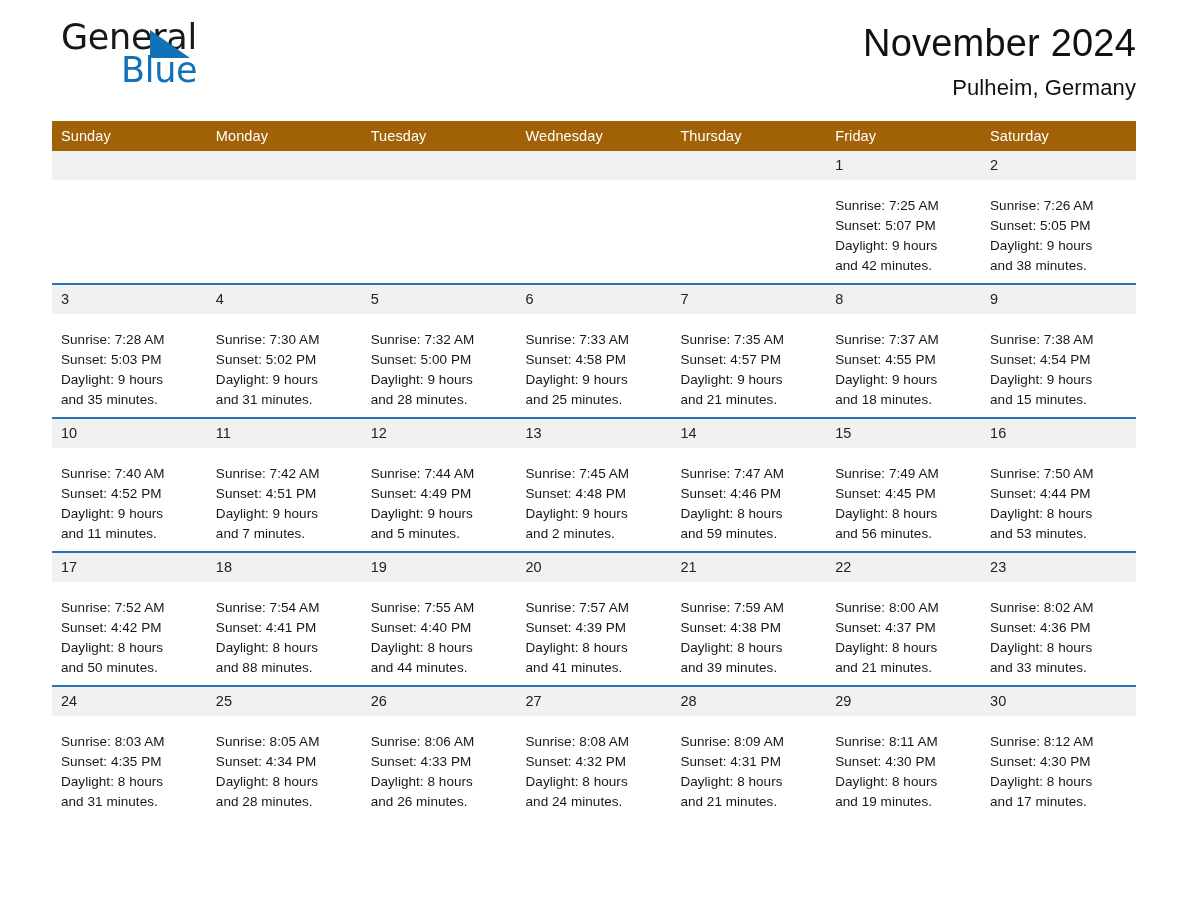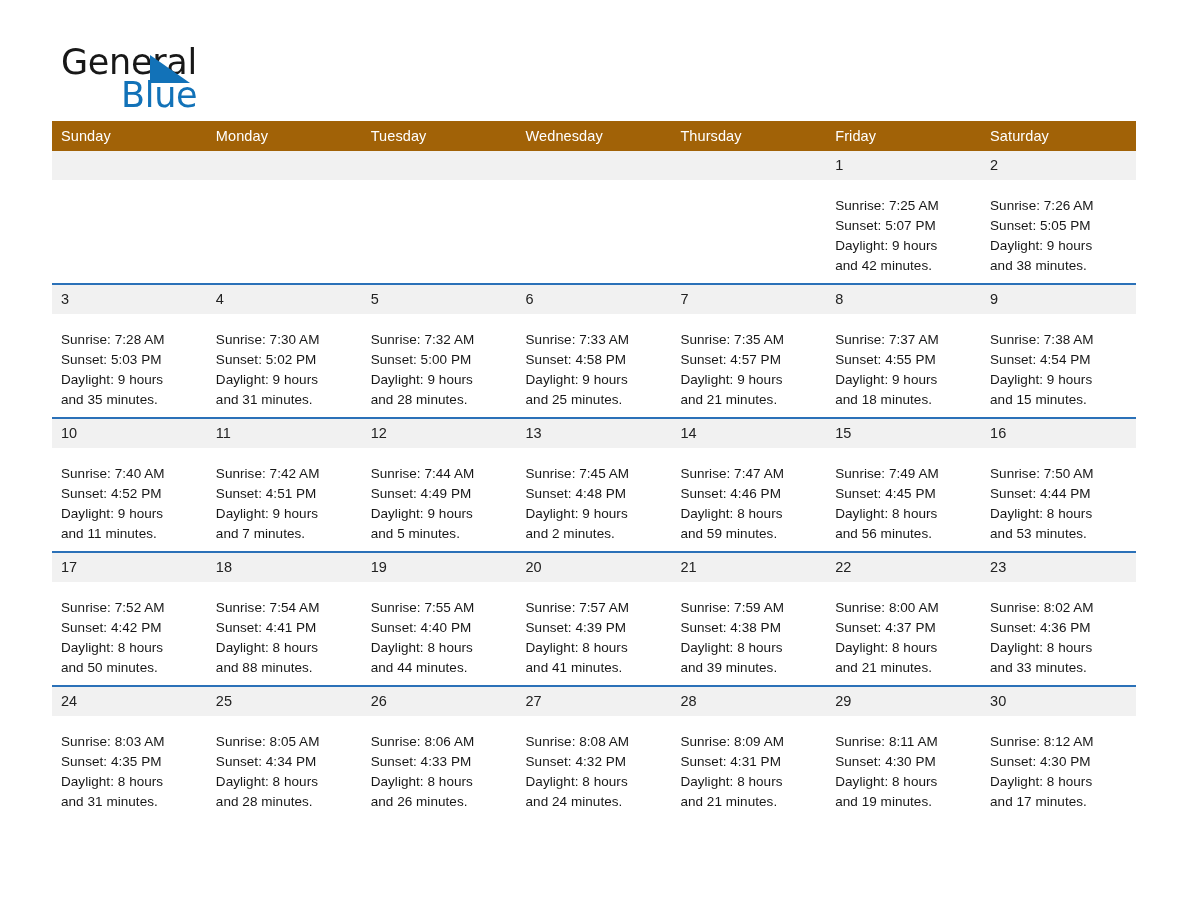--- a/index.html
+++ b/index.html
@@ -20,21 +20,21 @@
     height: 918px;
     box-sizing: border-box;
     padding: 0 52px;
   }
 
   
   .top-bar {
     display: flex;
     align-items: flex-start;
     justify-content: space-between;
-    padding-top: 44px;
+    padding-top: 19px;
     height: 104px;
     box-sizing: border-box;
     gap: 20px;
   }
   .logo {
     position: relative;
     width: 260px;
     height: 74px;
     padding-left: 9px;
     box-sizing: border-box;
@@ -146,20 +146,22 @@
 
 <div class="page">
 
   <div class="top-bar">
     <div class="logo">
       <span class="logo-line1">General</span>
       <span class="logo-tri"></span>
       <span class="logo-line2">Blue</span>
     </div>
     <div class="title-block">
+      <div class="cal-title">November 2024</div>
+      <div class="cal-subtitle">Pulheim, Germany</div>
     </div>
   </div>
 
   <table class="calendar">
     <thead>
       <tr id="weekday-row">
           <th>Sunday</th>
           <th>Monday</th>
           <th>Tuesday</th>
           <th>Wednesday</th>

